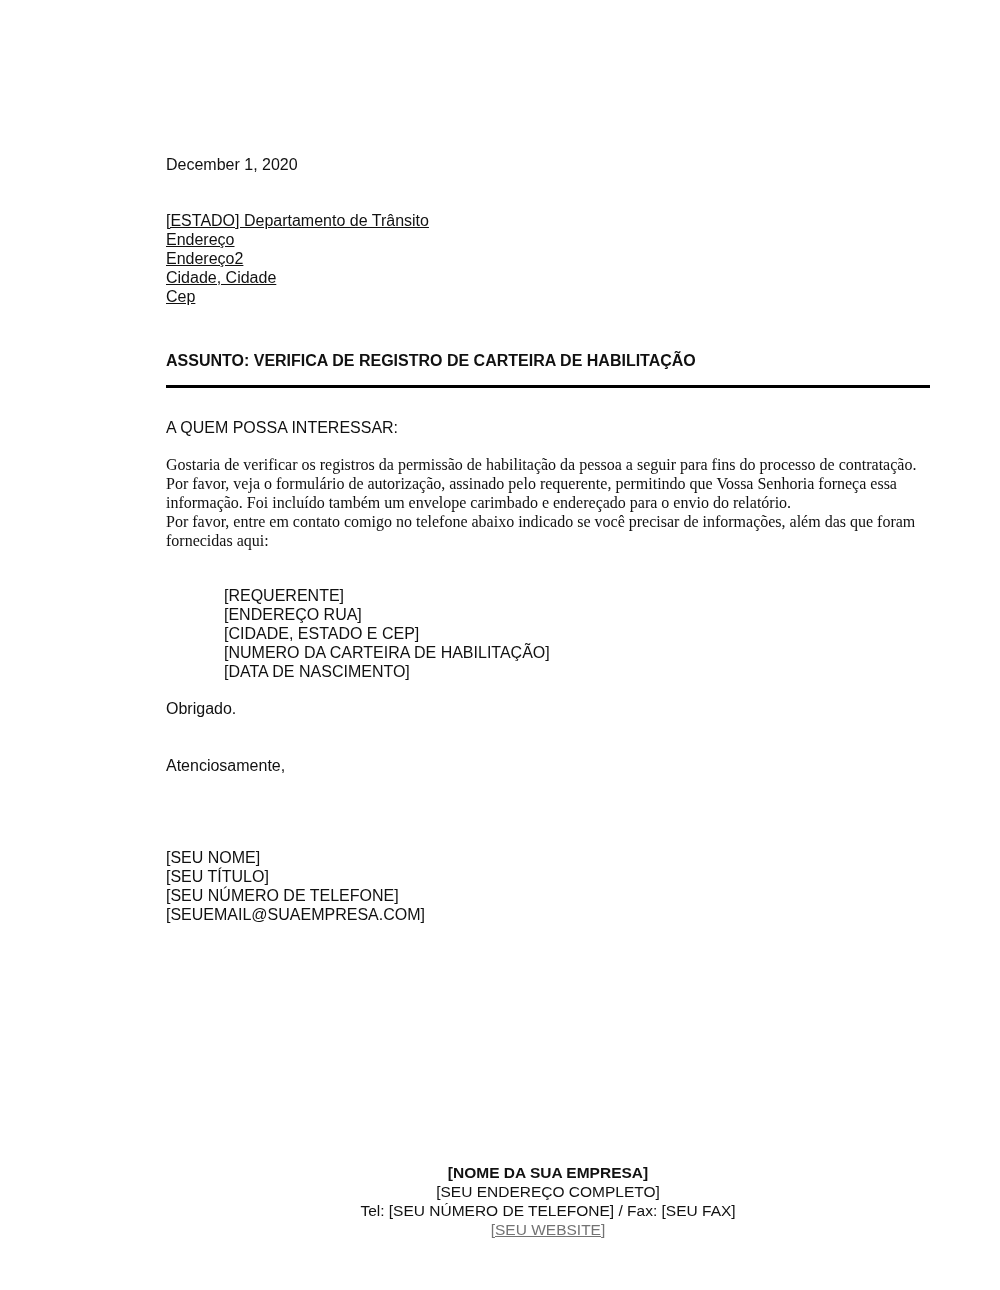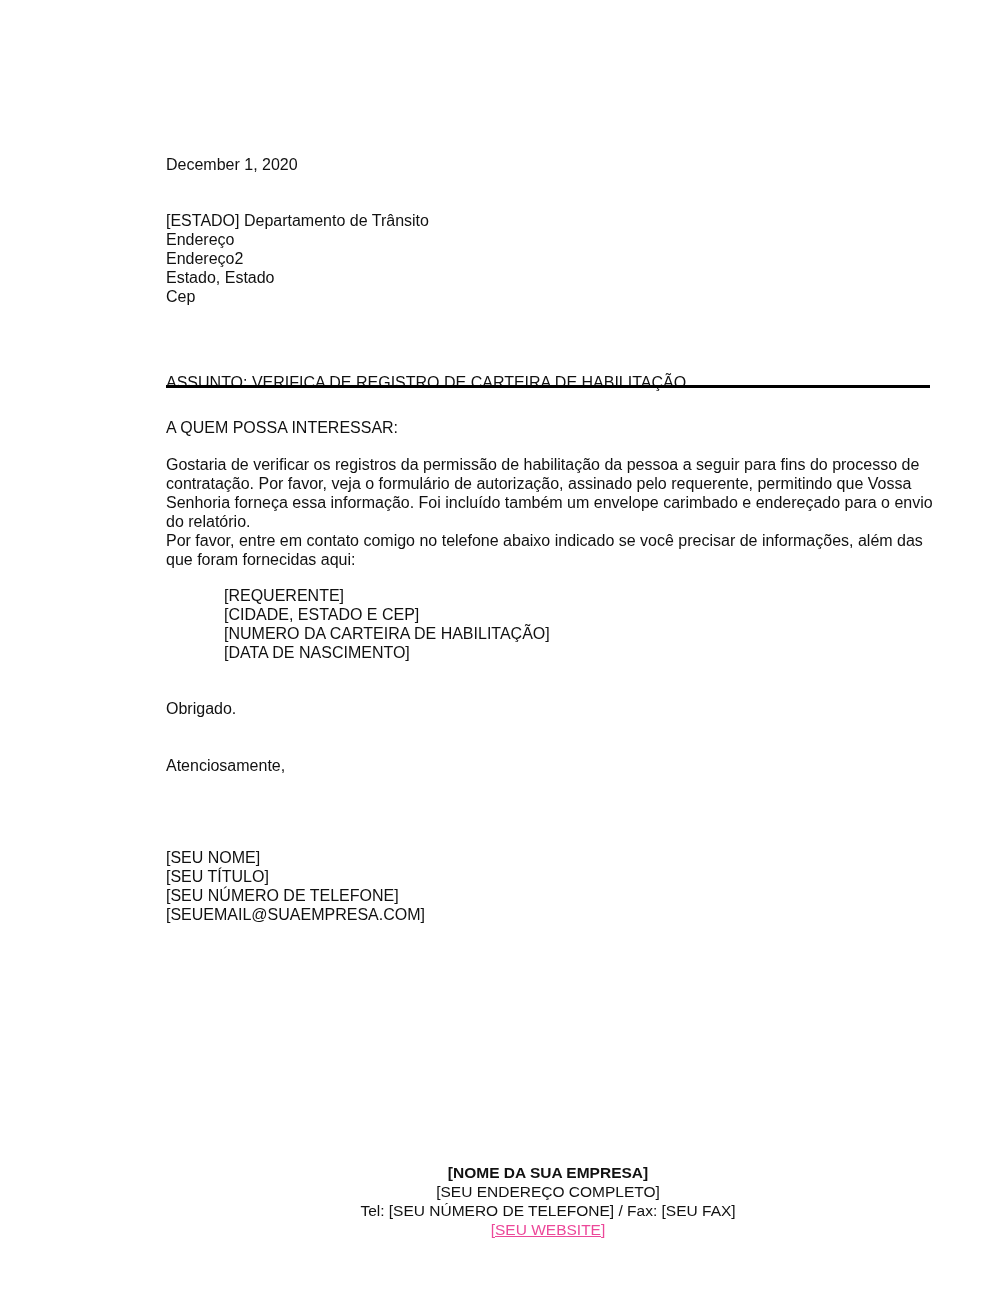--- a/index.html
+++ b/index.html
@@ -3,62 +3,63 @@
   <meta charset="utf-8">
   <style>
     html, body { margin: 0; padding: 0; background: #ffffff; }
     body {
       width: 1000px; height: 1290px; position: relative; overflow: hidden;
       font-family: "Liberation Sans", sans-serif; font-size: 16px; color: #111111;
     }
     .page { position: absolute; left: 0; top: 0; width: 1000px; height: 1290px; margin-left: 48px; }
     .abs { position: absolute; left: 118px; line-height: 19px; white-space: nowrap; }
     .date { top: 155px; }
-    .recipient { top: 211px; }
+    .recipient { top: 211px; text-decoration: underline; }
     .recipient div, .fields div, .sig div { line-height: 19px; }
-    .subject { top: 373px; font-weight: normal; text-align: right; }
+    .subject { top: 351px; font-weight: bold; text-align: right; }
     .rule { position: absolute; left: 118px; top: 385px; width: 764px; height: 3px; background: #000000; }
     .greeting { top: 418px; }
     .body-text { top: 455px; width: 770px; white-space: normal; }
-    .body-text p { margin: 0; line-height: 19px; }
+    .body-text p { margin: 0; line-height: 19px; font-family: Liberation Serif, serif; }
     .fields { top: 586px; left: 176px; }
     .thanks { top: 699px; }
     .closing { top: 756px; }
     .sig { top: 848px; }
     .footer { position: absolute; left: 0; width: 1000px; top: 1163px; text-align: center; line-height: 19px; font-size: 15.5px; }
     .footer .company { font-weight: bold; }
-    .footer a { color: #ec4899; text-decoration: underline; cursor: pointer; }
+    .footer a { color: #737373; text-decoration: underline; cursor: pointer; }
   </style>
 </head>
 <body>
 
 <div class="page">
 
   <div class="abs date">December 1, 2020</div>
 
   <div class="abs recipient">
     <div>[ESTADO] Departamento de Trânsito</div>
     <div>Endereço</div>
     <div>Endereço2</div>
-    <div>Estado, Estado</div>
+    <div>Cidade, Cidade</div>
     <div>Cep</div>
   </div>
 
   <div class="abs subject">ASSUNTO: VERIFICA DE REGISTRO DE CARTEIRA DE HABILITAÇÃO</div>
   <div class="rule"></div>
 
   <div class="abs greeting">A QUEM POSSA INTERESSAR:</div>
 
   <div class="abs body-text">
     <p>Gostaria de verificar os registros da permissão de habilitação  da pessoa  a seguir para fins do processo de contratação. Por favor, veja o formulário de autorização, assinado pelo requerente, permitindo que Vossa Senhoria forneça essa informação. Foi incluído também um envelope  carimbado e  endereçado para o envio do relatório.</p>
     <p>Por favor, entre em contato comigo no telefone abaixo indicado se você precisar de informações, além das que foram fornecidas aqui:</p>
   </div>
 
   <div class="abs fields">
     <div>[REQUERENTE]</div>
+    <div>[ENDEREÇO RUA]</div>
     <div>[CIDADE, ESTADO E CEP]</div>
     <div>[NUMERO DA CARTEIRA DE HABILITAÇÃO]</div>
     <div>[DATA DE NASCIMENTO]</div>
   </div>
 
   <div class="abs thanks">Obrigado.</div>
   <div class="abs closing">Atenciosamente,</div>
 
   <div class="abs sig">
     <div>[SEU NOME]</div>

